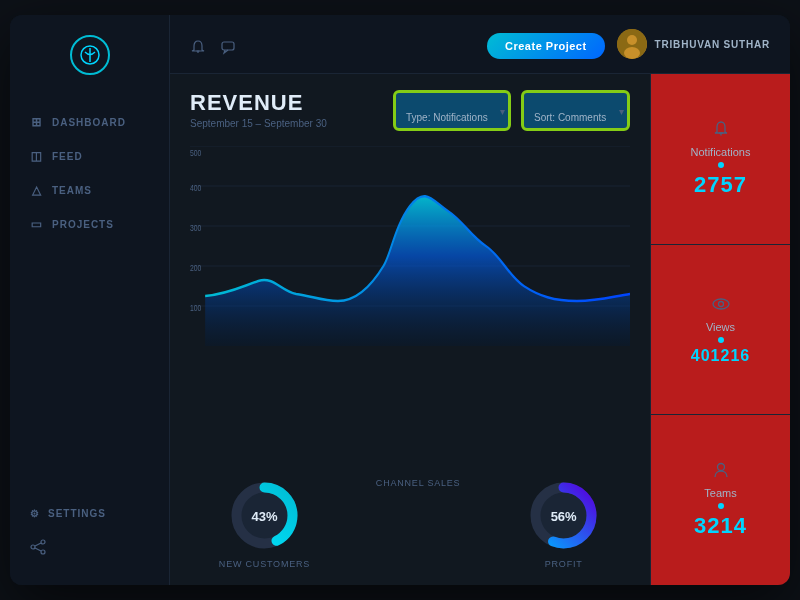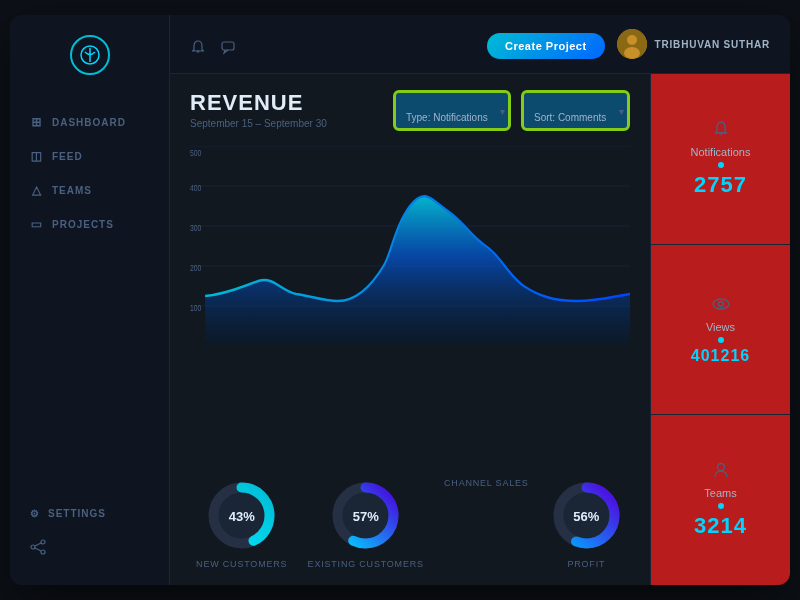--- a/index.html
+++ b/index.html
@@ -475,37 +475,20 @@
                     <stop offset="0%" stop-color="#00e5ff"></stop>
                     <stop offset="100%" stop-color="#00bcd4"></stop>
                   </linearGradient>
                 </defs>
               </svg>
               <div class="donut-label">43%</div>
             </div>
             <div class="donut-title">NEW CUSTOMERS</div>
           </div>
 
-          <div class="donut-card">
-            <div class="donut-canvas">
-              <svg width="75" height="75" viewBox="0 0 75 75">
-                <circle cx="37.5" cy="37.5" r="28" fill="#1a2535" stroke="#253045" stroke-width="1"></circle>
-                <circle cx="37.5" cy="37.5" r="28" fill="none" stroke="#253045" stroke-width="10"></circle>
-                <circle cx="37.5" cy="37.5" r="28" fill="none" stroke="url(#d2grad)" stroke-width="10" stroke-dasharray="100.5 175.9" stroke-linecap="round" transform="rotate(-90 37.5 37.5)"></circle>
-                <defs>
-                  <linearGradient id="d2grad" x1="0" y1="0" x2="1" y2="1">
-                    <stop offset="0%" stop-color="#00d4ff"></stop>
-                    <stop offset="100%" stop-color="#4a00e0"></stop>
-                  </linearGradient>
-                </defs>
-              </svg>
-              <div class="donut-label">57%</div>
-            </div>
-            <div class="donut-title">EXISTING CUSTOMERS</div>
-          </div>
 
           <div class="donut-card">
             <div class="donut-title">CHANNEL SALES</div>
           </div>
 
           <div class="donut-card">
             <div class="donut-canvas">
               <svg width="75" height="75" viewBox="0 0 75 75">
                 <circle cx="37.5" cy="37.5" r="28" fill="#1a2535" stroke="#253045" stroke-width="1"></circle>
                 <circle cx="37.5" cy="37.5" r="28" fill="none" stroke="#253045" stroke-width="10"></circle>

